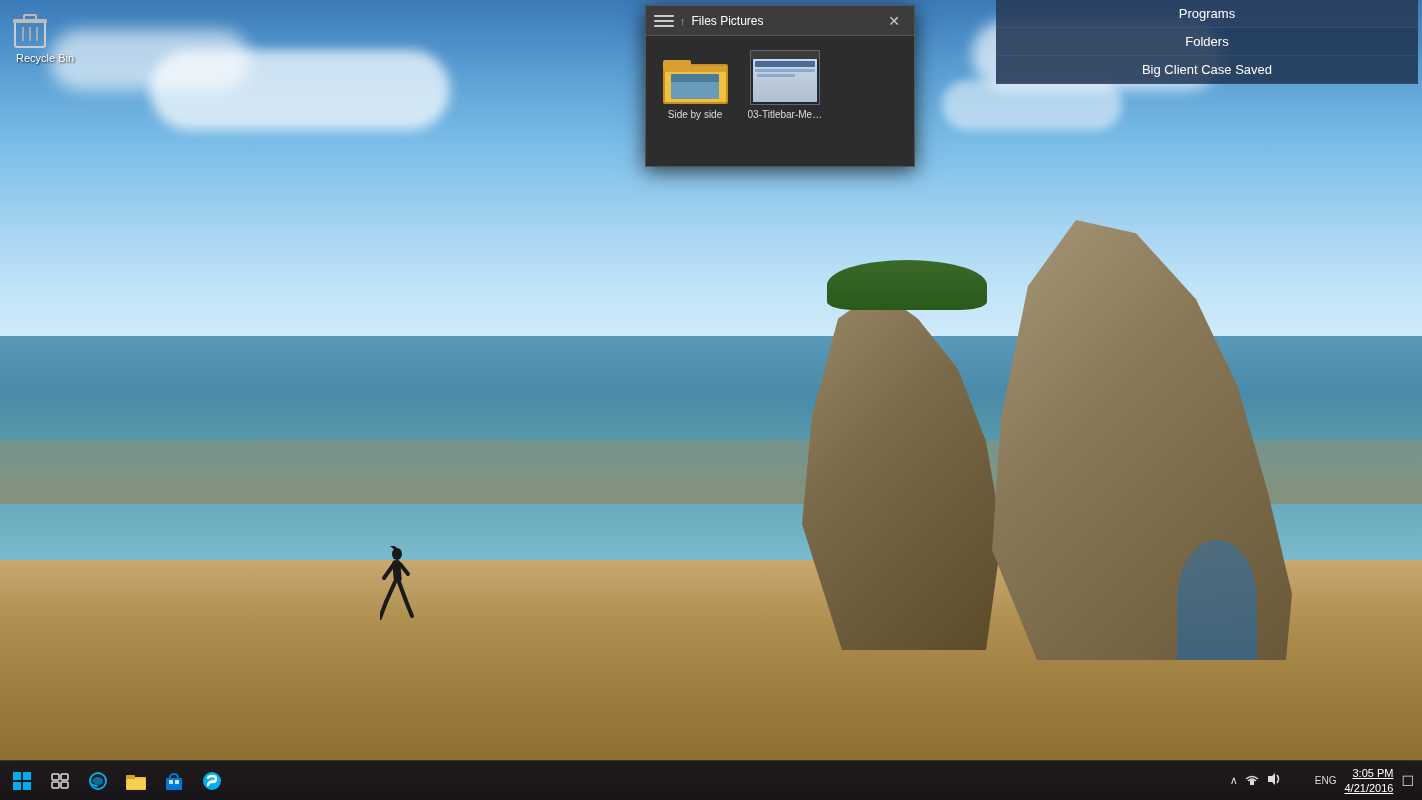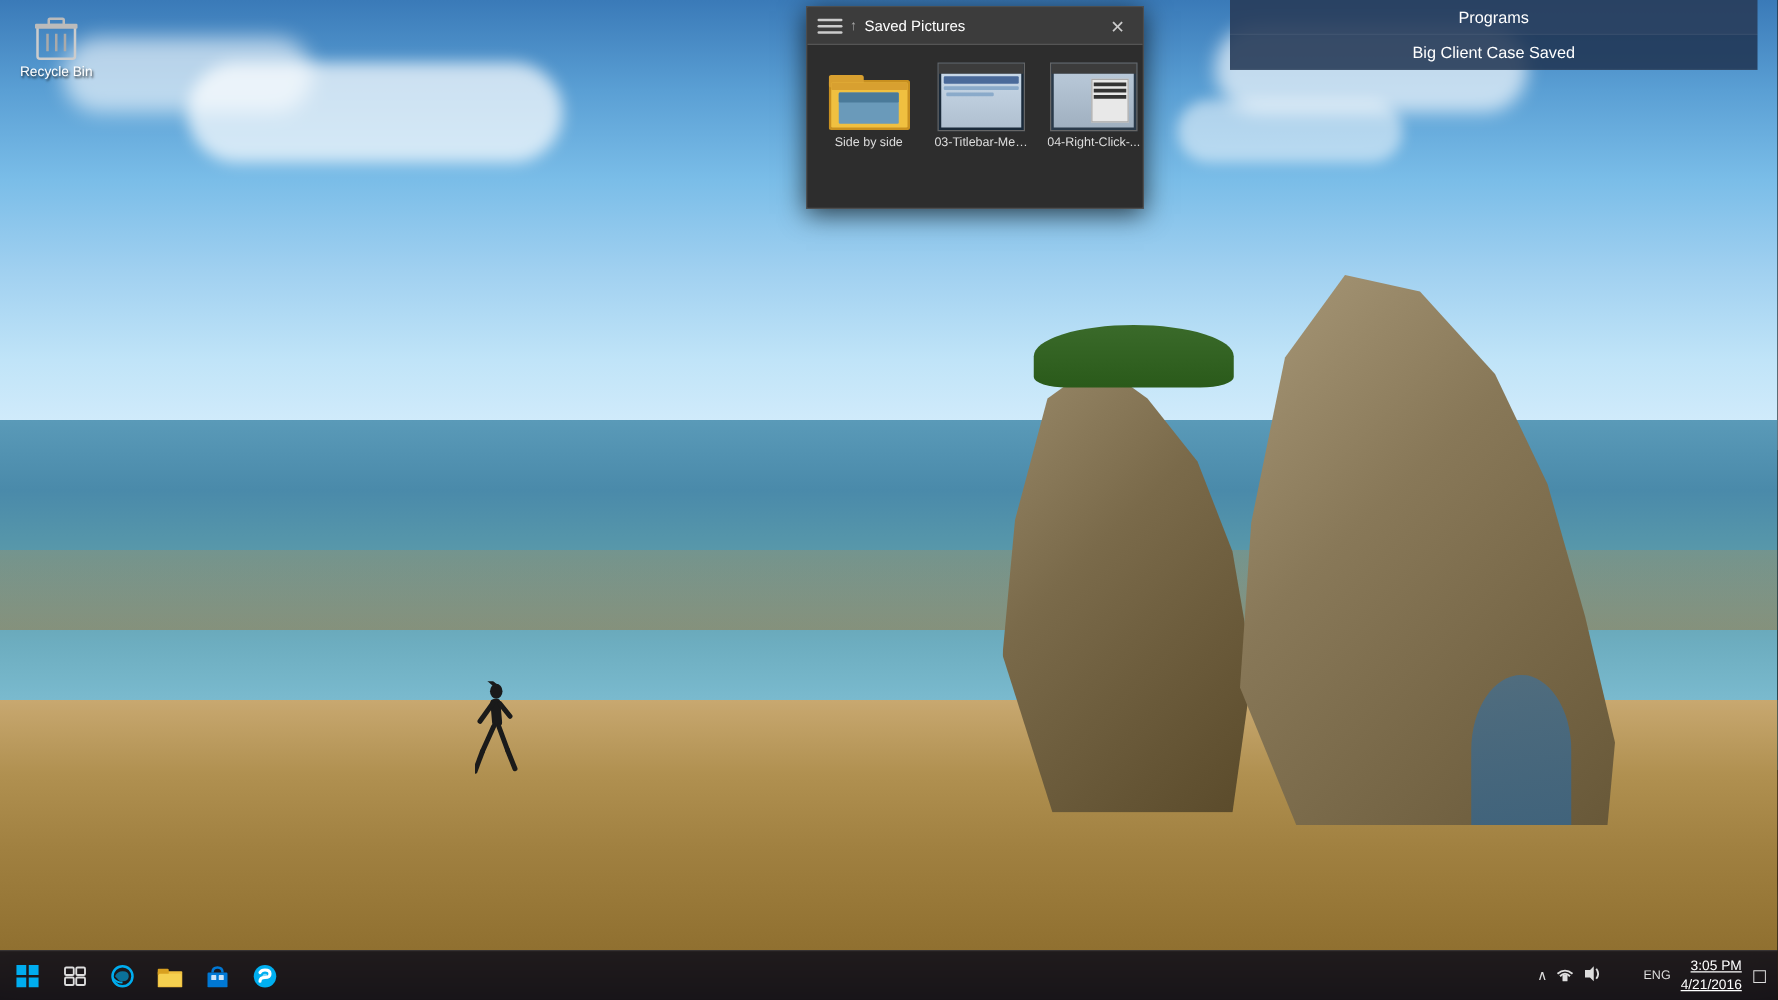--- a/index.html
+++ b/index.html
@@ -102,21 +102,20 @@
       text-decoration: underline;
     }
 
     
     .recycle-bin {
       position: absolute;
       top: 10px;
       left: 10px;
       display: flex;
       flex-direction: column;
-      align-items: center;
       width: 70px;
       cursor: pointer;
       z-index: 10;
     }
 
     .recycle-bin-icon {
       width: 40px;
       height: 40px;
       display: flex;
       align-items: center;
@@ -129,21 +128,21 @@
       font-size: 11px;
       text-align: center;
       text-shadow: 1px 1px 2px rgba(0,0,0,0.8);
       margin-top: 2px;
     }
 
     
     .right-panel {
       position: absolute;
       top: 0;
-      right: 16px;
+      right: 4px;
       width: 422px;
       z-index: 50;
     }
 
     .right-panel-item {
       height: 28px;
       display: flex;
       align-items: center;
       padding: 0 16px;
       color: #fff;
@@ -342,35 +341,38 @@
     </svg>
   </div>
   <div class="recycle-bin-label">Recycle Bin</div>
 </div>
 
 <div class="right-panel">
   <div class="right-panel-item">
     <span class="right-panel-item-label">Programs</span>
   </div>
   <div class="right-panel-item">
+    <span class="right-panel-item-label">Folders</span>
+  </div>
+  <div class="right-panel-item">
     <span class="right-panel-item-label">Big Client Case Saved</span>
   </div>
 </div>
 
 <div class="explorer-window">
 
   <div class="explorer-titlebar">
     <div class="explorer-menu-icon">
       <span></span>
       <span></span>
       <span></span>
     </div>
     <div class="explorer-title">
       <span style="color:#aaa;font-size:11px;">↑</span>
-      <span style="color:#fff;font-size:12px;">Saved Pictures</span>
+      <span style="color:#fff;font-size:12px;">Files Pictures</span>
     </div>
     <div class="explorer-close">✕</div>
   </div>
 
   <div class="explorer-content">
 
     <div class="file-item">
       <div class="file-thumb" style="background:transparent;border:none;">
         <svg width="65" height="52" viewBox="0 0 65 52">
           <rect x="0" y="12" width="65" height="40" rx="2" fill="#c89020"></rect>
@@ -390,33 +392,20 @@
         <div class="thumb-mini-bar"></div>
         <div class="thumb-mini-content" style="background:linear-gradient(180deg,#c8d8e8 0%,#b0c0d0 100%);">
           <div style="height:6px;background:#4a6a9a;margin:2px;border-radius:1px;"></div>
           <div style="height:3px;background:#8aaaca;margin:2px;border-radius:1px;"></div>
           <div style="height:3px;background:#8aaaca;margin:2px 4px;border-radius:1px;width:60%;"></div>
         </div>
       </div>
       <div class="file-label">03-Titlebar-Men...</div>
     </div>
 
-    <div class="file-item">
-      <div class="file-thumb" style="position:relative;background:#2a3a4a;">
-        <div class="thumb-mini-bar"></div>
-        <div class="thumb-mini-content" style="background:linear-gradient(180deg,#b8c8d8 0%,#a0b0c0 100%);">
-          <div style="position:absolute;right:4px;top:4px;width:30px;height:35px;background:#e8e8e8;border:1px solid #aaa;">
-            <div style="height:3px;background:#333;margin:2px 1px;"></div>
-            <div style="height:3px;background:#333;margin:2px 1px;"></div>
-            <div style="height:3px;background:#333;margin:2px 1px;"></div>
-          </div>
-        </div>
-      </div>
-      <div class="file-label">04-Right-Click-...</div>
-    </div>
   </div>
 </div>
 
 <div class="taskbar">
   <div class="taskbar-left">
 
     <div class="taskbar-icon">
       <svg width="18" height="18" viewBox="0 0 18 18" fill="#00adef">
         <rect x="0" y="0" width="8" height="8"></rect>
         <rect x="10" y="0" width="8" height="8"></rect>

